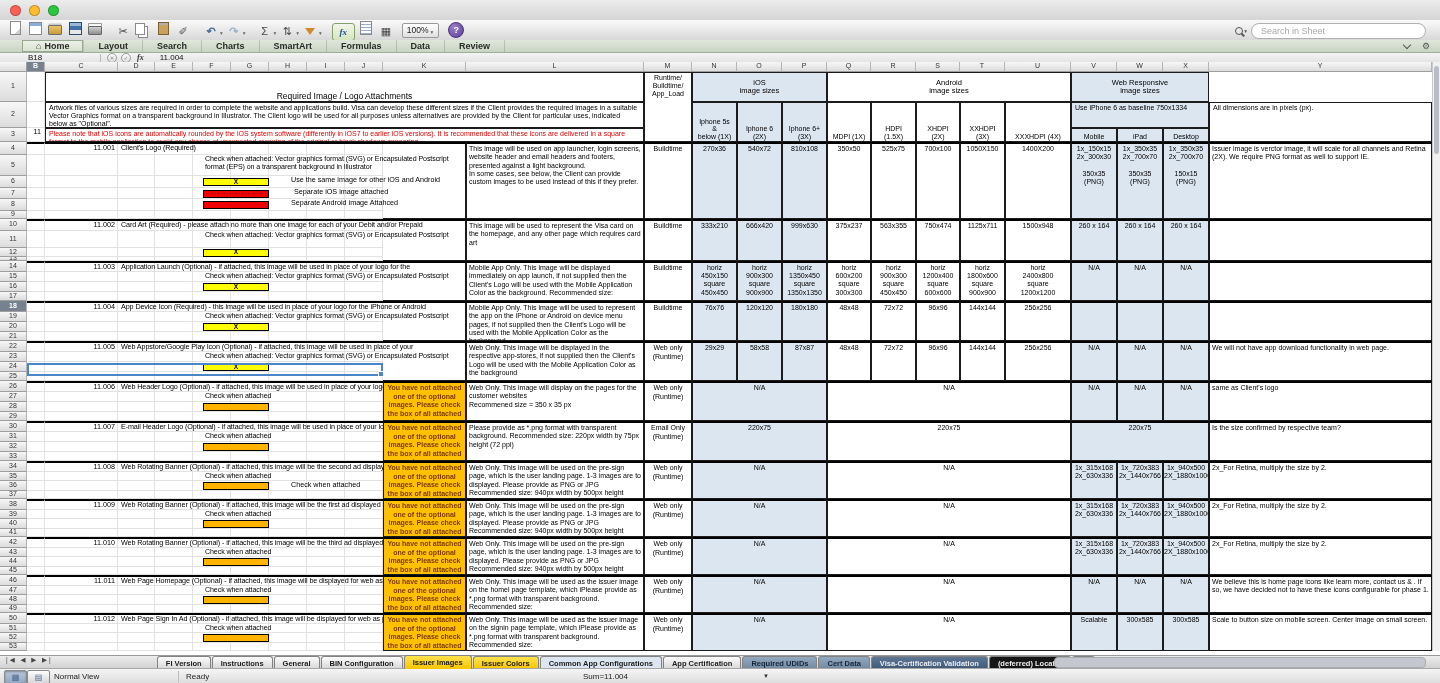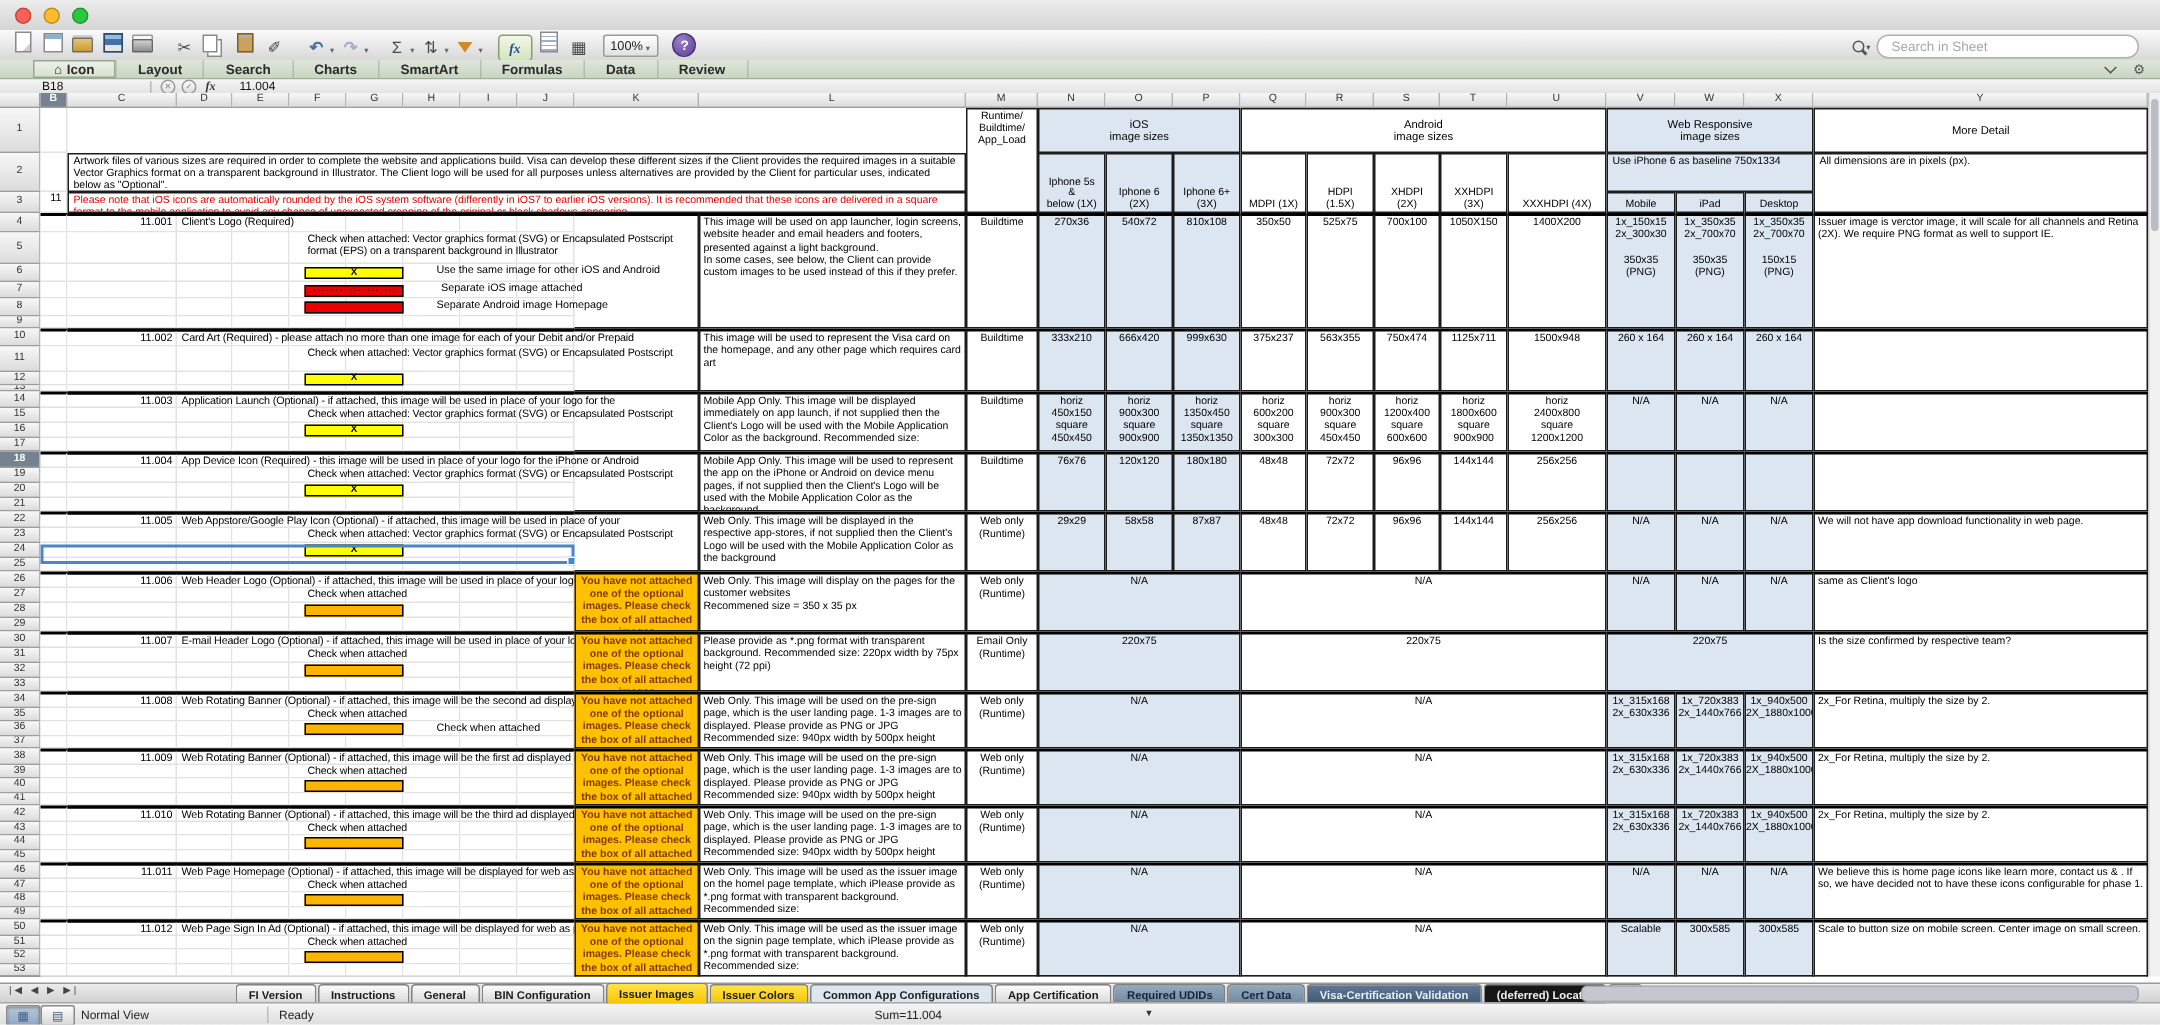--- a/index.html
+++ b/index.html
@@ -137,21 +137,21 @@
   <div id="searchwrap">
     <span class="mag"></span>
     <span class="magcar">▾</span>
     <input id="search" placeholder="Search in Sheet" style="">
   </div>
 </div>
 
 <div id="ribbon">
     <span class="rtab active">
       <span>⌂</span>
-      <span>Icon</span>
+      <span>Home</span>
     </span>
     <span class="rtab">
       <span>Layout</span>
     </span>
     <span class="rtab">
       <span>Search</span>
     </span>
     <span class="rtab">
       <span>Charts</span>
     </span>
@@ -707,30 +707,30 @@
       <div class="c lg" style="grid-area: 53 / 10 / span 1 / span 1;"></div>
       <div class="c lg" style="grid-area: 54 / 2 / span 1 / span 1;"></div>
       <div class="c lg" style="grid-area: 54 / 3 / span 1 / span 1;"></div>
       <div class="c lg" style="grid-area: 54 / 4 / span 1 / span 1;"></div>
       <div class="c lg" style="grid-area: 54 / 5 / span 1 / span 1;"></div>
       <div class="c lg" style="grid-area: 54 / 6 / span 1 / span 1;"></div>
       <div class="c lg" style="grid-area: 54 / 7 / span 1 / span 1;"></div>
       <div class="c lg" style="grid-area: 54 / 8 / span 1 / span 1;"></div>
       <div class="c lg" style="grid-area: 54 / 9 / span 1 / span 1;"></div>
       <div class="c lg" style="grid-area: 54 / 10 / span 1 / span 1;"></div>
+      <div class="c hc vb f85" style="grid-area: 2 / 3 / span 1 / span 10;">Required Image / Logo Attachments</div>
       <div class="c hc tc pre tiny" style="grid-area: 2 / 13 / span 3 / span 1;">Runtime/
 Buildtime/
 App_Load</div>
       <div class="c hc blue ctr pre" style="grid-area: 2 / 14 / span 1 / span 3;">iOS
 image sizes</div>
       <div class="c hc ctr pre" style="grid-area: 2 / 17 / span 1 / span 5;">Android
 image sizes</div>
       <div class="c hc blue ctr pre" style="grid-area: 2 / 22 / span 1 / span 3;">Web Responsive
 image sizes</div>
-      <div class="c hc ctr" style="grid-area: 2 / 25 / span 1 / span 1;">More Detail</div>
       <div class="c hc tiny" style="grid-area: 3 / 3 / span 1 / span 10;">Artwork files of various sizes are required in order to complete the website and applications build.  Visa can develop these different sizes if the Client provides the required images in a suitable Vector Graphics format on a transparent background in Illustrator. The Client logo will be used for all purposes unless alternatives are provided by the Client for particular uses, indicated below as "Optional".</div>
       <div class="c hc blue tiny" style="grid-area: 3 / 22 / span 1 / span 3;">Use iPhone 6 as baseline 750x1334</div>
       <div class="c hc tiny" style="grid-area: 3 / 25 / span 2 / span 1;">All dimensions are in pixels (px).</div>
       <div class="c hc blue sub pre" style="grid-area: 3 / 14 / span 2 / span 1;">Iphone 5s &amp;
 below (1X)</div>
       <div class="c hc blue sub pre" style="grid-area: 3 / 15 / span 2 / span 1;">Iphone 6
 (2X)</div>
       <div class="c hc blue sub pre" style="grid-area: 3 / 16 / span 2 / span 1;">Iphone 6+
 (3X)</div>
       <div class="c hc sub pre" style="grid-area: 3 / 17 / span 2 / span 1;">MDPI (1X)</div>
@@ -750,21 +750,21 @@
         <div class="box yellow">X</div>
       </div>
       <div class="c optlabel nw" style="grid-area: 7 / 8 / span 1 / span 4;">Use the same image for other iOS and Android</div>
       <div class="c optcell" style="grid-area: 8 / 6 / span 1 / span 2;">
         <div class="box red dotted"></div>
       </div>
       <div class="c optlabel nw" style="grid-area: 8 / 8 / span 1 / span 4; padding-left: 25px;">Separate iOS image attached</div>
       <div class="c optcell" style="grid-area: 9 / 6 / span 1 / span 2;">
         <div class="box red"></div>
       </div>
-      <div class="c optlabel nw" style="grid-area: 9 / 8 / span 1 / span 4;">Separate Android image Homepage</div>
+      <div class="c optlabel nw" style="grid-area: 9 / 8 / span 1 / span 4;">Separate Android image Attahced</div>
       <div class="c vck bt" style="grid-area: 5 / 11 / span 6 / span 1;"></div>
       <div class="c desc pre bt" style="grid-area: 5 / 12 / span 6 / span 1;">This image will be used on app launcher, login screens, website header and email headers and footers, presented against a light background.
 In some cases, see below, the Client can provide custom images to be used instead of this if they prefer.</div>
       <div class="c rt pre bt" style="grid-area: 5 / 13 / span 6 / span 1;">Buildtime</div>
       <div class="c vc blue bt tc pre" style="grid-area: 5 / 14 / span 6 / span 1;">270x36</div>
       <div class="c vc blue bt tc pre" style="grid-area: 5 / 15 / span 6 / span 1;">540x72</div>
       <div class="c vc blue bt tc pre" style="grid-area: 5 / 16 / span 6 / span 1;">810x108</div>
       <div class="c vc bt tc pre" style="grid-area: 5 / 17 / span 6 / span 1;">350x50</div>
       <div class="c vc bt tc pre" style="grid-area: 5 / 18 / span 6 / span 1;">525x75</div>
       <div class="c vc bt tc pre" style="grid-area: 5 / 19 / span 6 / span 1;">700x100</div>

